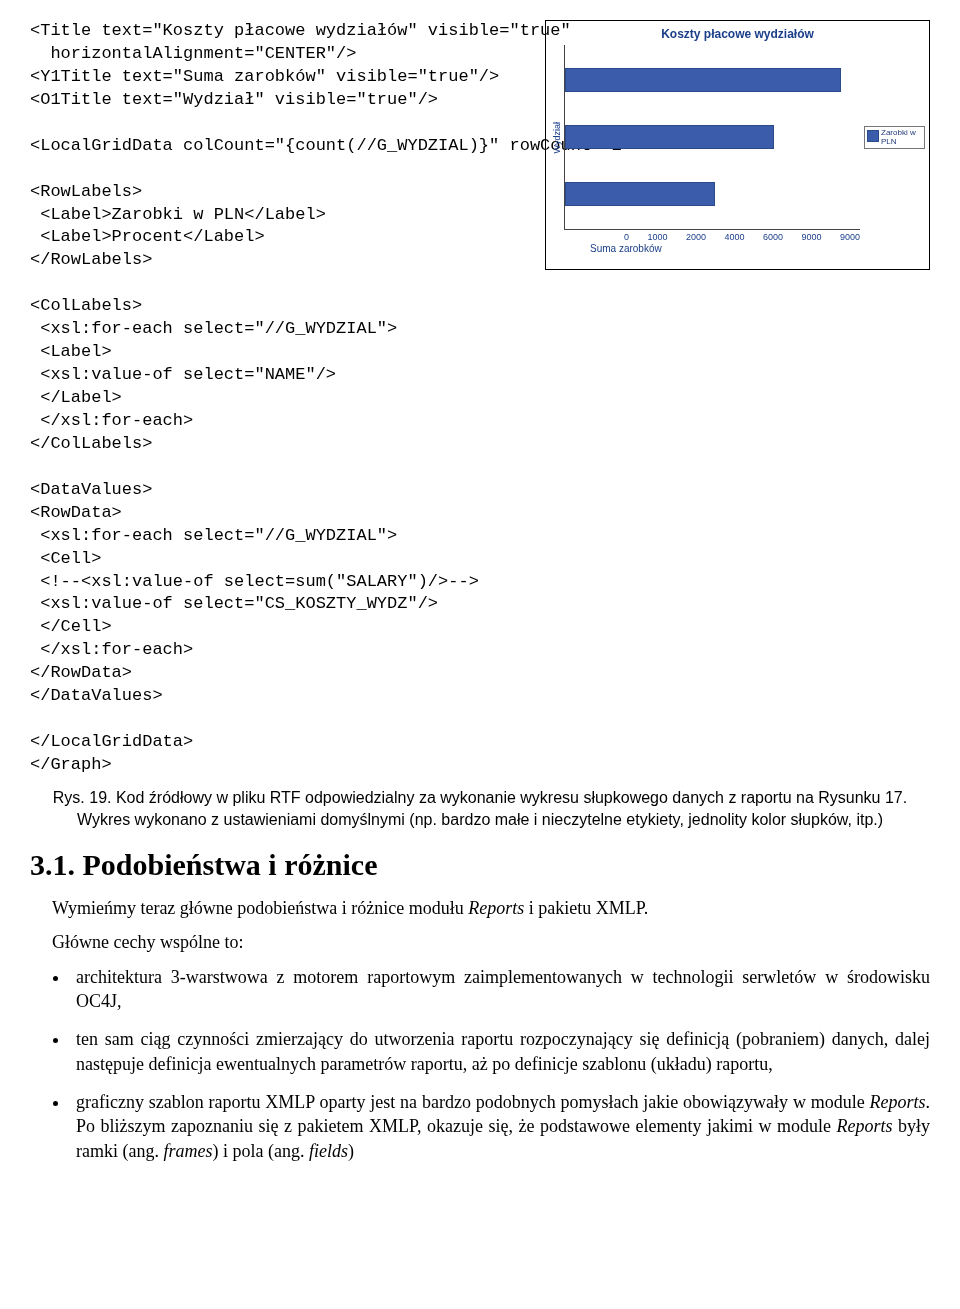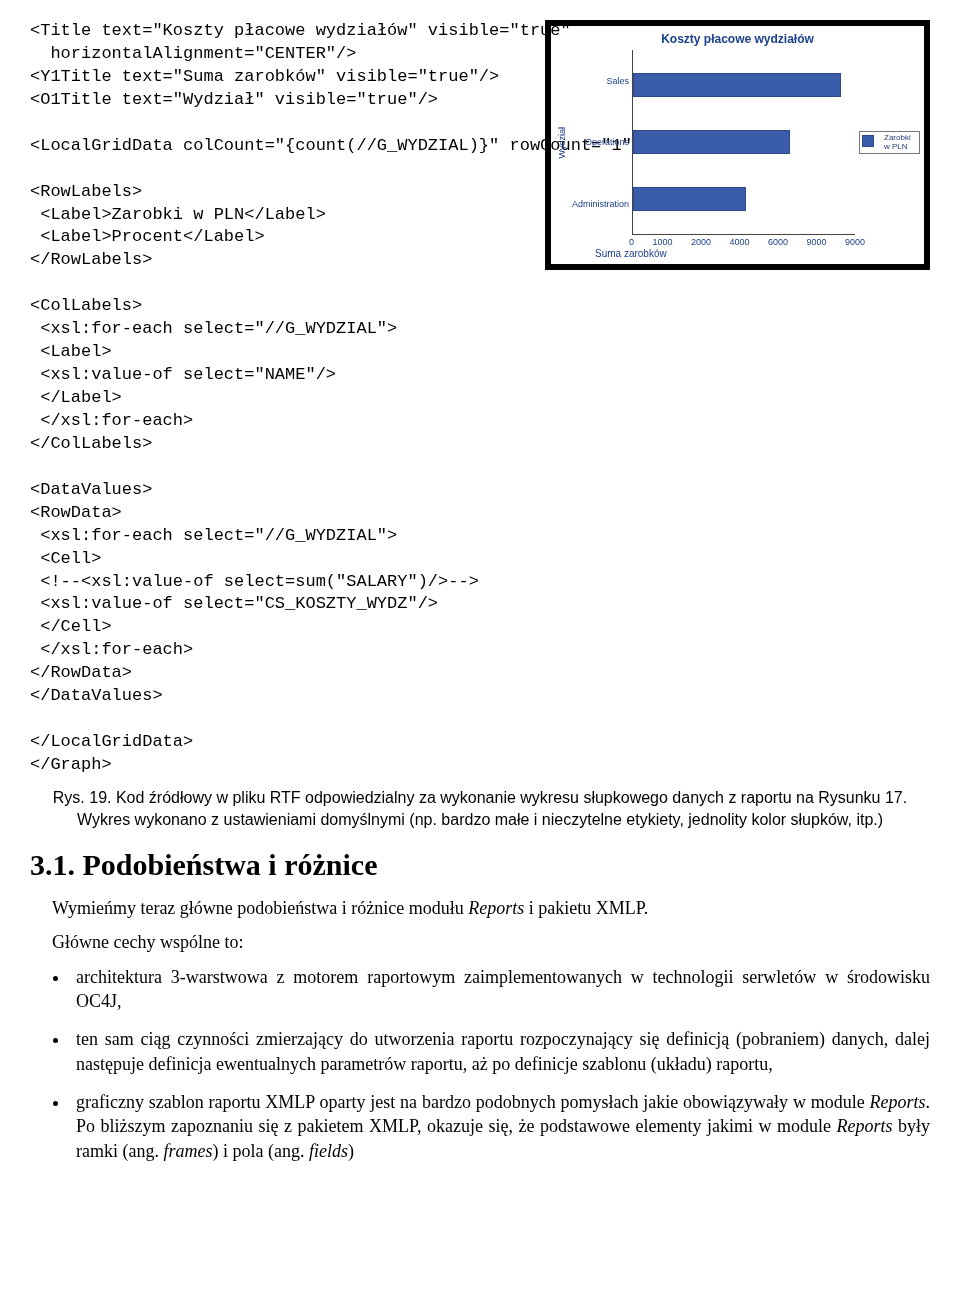--- a/index.html
+++ b/index.html
@@ -44,21 +44,21 @@
   ul.bullets li{
     text-align:justify;
     margin:0 0 14px 0;
     line-height:1.35;
     padding-left:6px;
   }
   .ital{font-style:italic;}
   
   .chart-wrap{
     float:right;
-    border:6px solid #000000;
+    border:1px solid #000000;
     box-sizing:border-box;
     width:385px;
     height:250px;
     margin:0 0 10px 14px;
     font-family:Arial,Helvetica,sans-serif;
     font-size:10px;
     color:#223a7a;
     position:relative;
     padding:6px 4px 4px 4px;
   }
@@ -109,21 +109,21 @@
     border:1px solid #2a4a8a;
   }
   .chart-legend{
     width:55px;
     border:1px solid #777;
     font-size:8px;
     color:#223a7a;
     padding:2px;
     display:flex;
     align-items:flex-start;
-    gap:10px;
+    gap:2px;
     align-self:center;
     margin-left:4px;
     line-height:1.1;
   }
   .lg-swatch{
     width:10px;height:10px;background:#3a5caa;border:1px solid #2a4a8a;flex:none;margin-top:1px;
   }
   .chart-xticks{
     display:flex;
     margin-left:74px;
@@ -141,25 +141,20 @@
   }
   .clear{clear:both;}
 </style>
 </head>
 <body>
 
 <div class="chart-wrap">
   <div class="chart-title">Koszty płacowe wydziałów</div>
   <div class="chart-body">
     <div class="chart-ylabel">Wydział</div>
-    <div class="chart-ycats">
-      <span>Sales</span>
-      <span>Operations</span>
-      <span>Administration</span>
-    </div>
     <div class="chart-plot">
       <div class="chart-bar" style="width:93%"></div>
       <div class="chart-bar" style="width:70%"></div>
       <div class="chart-bar" style="width:50%"></div>
     </div>
     <div class="chart-legend">
       <div class="lg-swatch"></div>
       <span>Zarobki w PLN</span>
     </div>
   </div>

